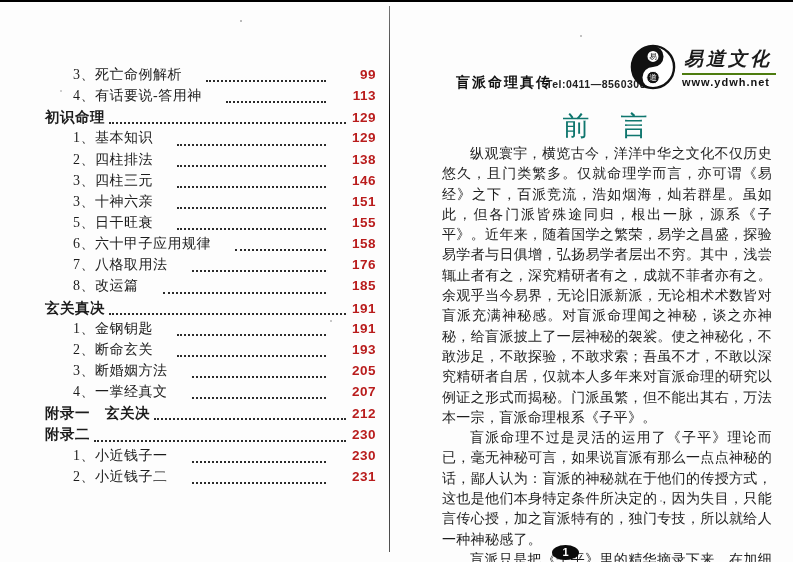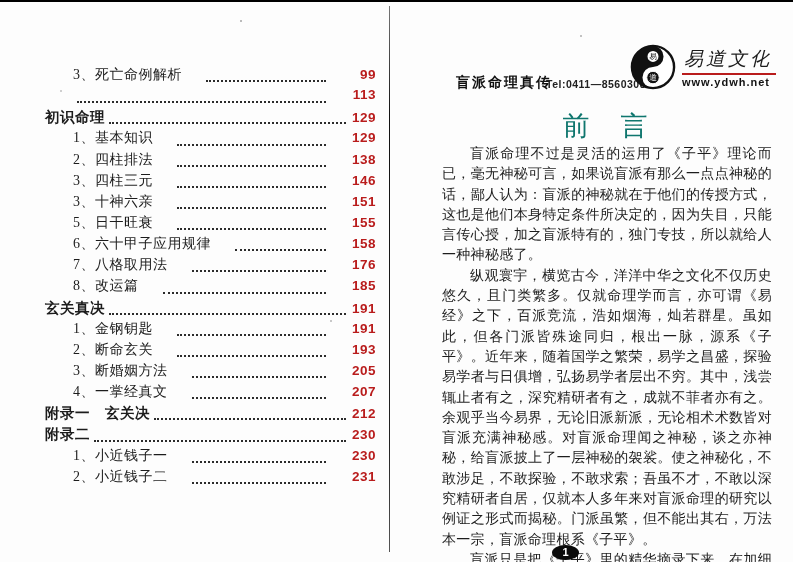--- a/index.html
+++ b/index.html
@@ -22,22 +22,22 @@
   .toc-page{font-family:"Liberation Sans","DejaVu Sans",sans-serif;font-size:13.5px;
     font-weight:bold;min-width:26px;text-align:right;color:#b91c1c;}
   
   .right-page{position:absolute;left:440px;top:40px;width:332px;}
   .book-title{position:absolute;left:16px;top:34px;font-weight:bold;font-size:14px;
     letter-spacing:2px;color:#111;}
   .tel{position:absolute;left:106px;top:38px;font-family:"Liberation Sans","DejaVu Sans",sans-serif;
     font-size:10.5px;font-weight:bold;letter-spacing:0.5px;color:#222;}
   .logo{position:absolute;left:190px;top:4px;display:flex;align-items:center;}
   .logo-right{margin-left:6px;}
-  .brand{font-size:19px;font-weight:normal;font-style:italic;letter-spacing:3px;
-    padding:0 4px 1px 2px;border-bottom:2px solid #b91c1c;white-space:nowrap;}
+  .brand{font-size:19px;font-weight:bold;font-style:italic;letter-spacing:3px;
+    padding:0 4px 1px 2px;border-bottom:2px solid #4d7c0f;white-space:nowrap;}
   .site{font-family:"Liberation Sans","DejaVu Sans",sans-serif;font-size:11px;
     font-weight:bold;letter-spacing:1px;margin-top:1px;color:#111;}
   .preface-title{position:absolute;left:0;top:68px;width:332px;text-align:center;
     font-size:27px;font-weight:normal;letter-spacing:2px;color:#0f766e;}
   .body-text{position:absolute;left:2px;top:104px;width:330px;}
   .body-text p{margin:0;text-indent:2em;text-align:justify;font-size:14px;
     line-height:20.3px;letter-spacing:0.3px;color:#1d1d1d;}
   .page-num{position:absolute;left:112px;top:505px;width:27px;height:15px;
     background:#0a0a0a;border-radius:50%;display:flex;align-items:center;justify-content:center;}
   .page-num span{color:#fff;font-family:"Liberation Sans","DejaVu Sans",sans-serif;
@@ -55,20 +55,21 @@
   <div class="speckles"></div>
 
   <section class="left-page">
     <div id="toc">
         <div class="toc-row sub">
           <span class="toc-label">3、死亡命例解析</span>
           <span class="leader"></span>
           <span class="toc-page">99</span>
         </div>
         <div class="toc-row sub">
+          <span class="toc-label">4、有话要说-答用神</span>
           <span class="leader"></span>
           <span class="toc-page">113</span>
         </div>
         <div class="toc-row top">
           <span class="toc-label">初识命理</span>
           <span class="leader"></span>
           <span class="toc-page">129</span>
         </div>
         <div class="toc-row sub">
           <span class="toc-label">1、基本知识</span>
@@ -173,22 +174,22 @@
       </svg>
       <div class="logo-right">
         <div class="brand">易道文化</div>
         <div class="site">www.ydwh.net</div>
       </div>
     </div>
 
     <div class="preface-title">前　言</div>
 
     <div class="body-text" id="body-text">
+        <p>纵观寰宇，横览古今，洋洋中华之文化不仅历史悠久，且门类繁多。仅就命理学而言，亦可谓《易经》之下，百派竞流，浩如烟海，灿若群星。虽如此，但各门派皆殊途同归，根出一脉，源系《子平》。近年来，随着国学之繁荣，易学之昌盛，探验易学者与日俱增，弘扬易学者层出不穷。其中，浅尝辄止者有之，深究精研者有之，成就不菲者亦有之。余观乎当今易界，无论旧派新派，无论相术术数皆对盲派充满神秘感。对盲派命理闻之神秘，谈之亦神秘，给盲派披上了一层神秘的袈裟。使之神秘化，不敢涉足，不敢探验，不敢求索；吾虽不才，不敢以深究精研者自居，仅就本人多年来对盲派命理的研究以例证之形式而揭秘。门派虽繁，但不能出其右，万法本一宗，盲派命理根系《子平》。</p>
         <p>盲派命理不过是灵活的运用了《子平》理论而已，毫无神秘可言，如果说盲派有那么一点点神秘的话，鄙人认为：盲派的神秘就在于他们的传授方式，这也是他们本身特定条件所决定的，因为失目，只能言传心授，加之盲派特有的，独门专技，所以就给人一种神秘感了。</p>
-        <p>纵观寰宇，横览古今，洋洋中华之文化不仅历史悠久，且门类繁多。仅就命理学而言，亦可谓《易经》之下，百派竞流，浩如烟海，灿若群星。虽如此，但各门派皆殊途同归，根出一脉，源系《子平》。近年来，随着国学之繁荣，易学之昌盛，探验易学者与日俱增，弘扬易学者层出不穷。其中，浅尝辄止者有之，深究精研者有之，成就不菲者亦有之。余观乎当今易界，无论旧派新派，无论相术术数皆对盲派充满神秘感。对盲派命理闻之神秘，谈之亦神秘，给盲派披上了一层神秘的袈裟。使之神秘化，不敢涉足，不敢探验，不敢求索；吾虽不才，不敢以深究精研者自居，仅就本人多年来对盲派命理的研究以例证之形式而揭秘。门派虽繁，但不能出其右，万法本一宗，盲派命理根系《子平》。</p>
         <p>盲派只是把《子平》里的精华摘录下来，在加细研究分析所摘录下来的每一句话。实际子平虽有歌决，多</p>
       </div>
 
     <div class="page-num">
       <span>1</span>
     </div>
   </section>
 </div>
 
 </body></html>

